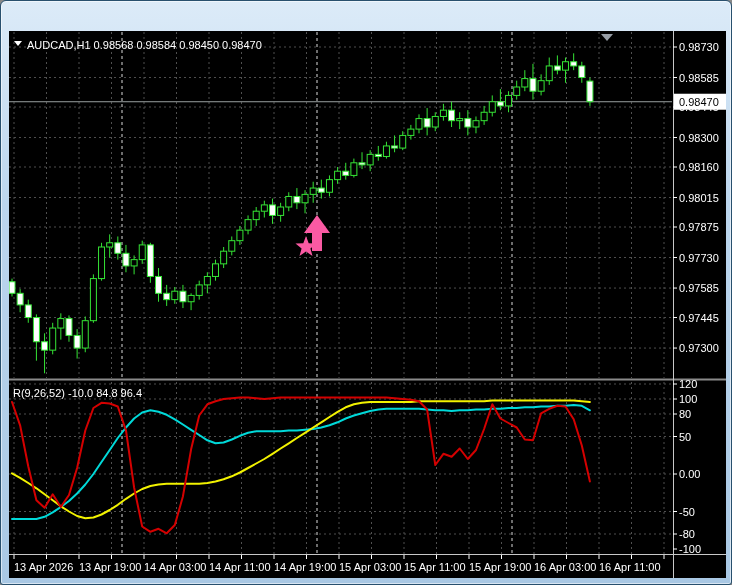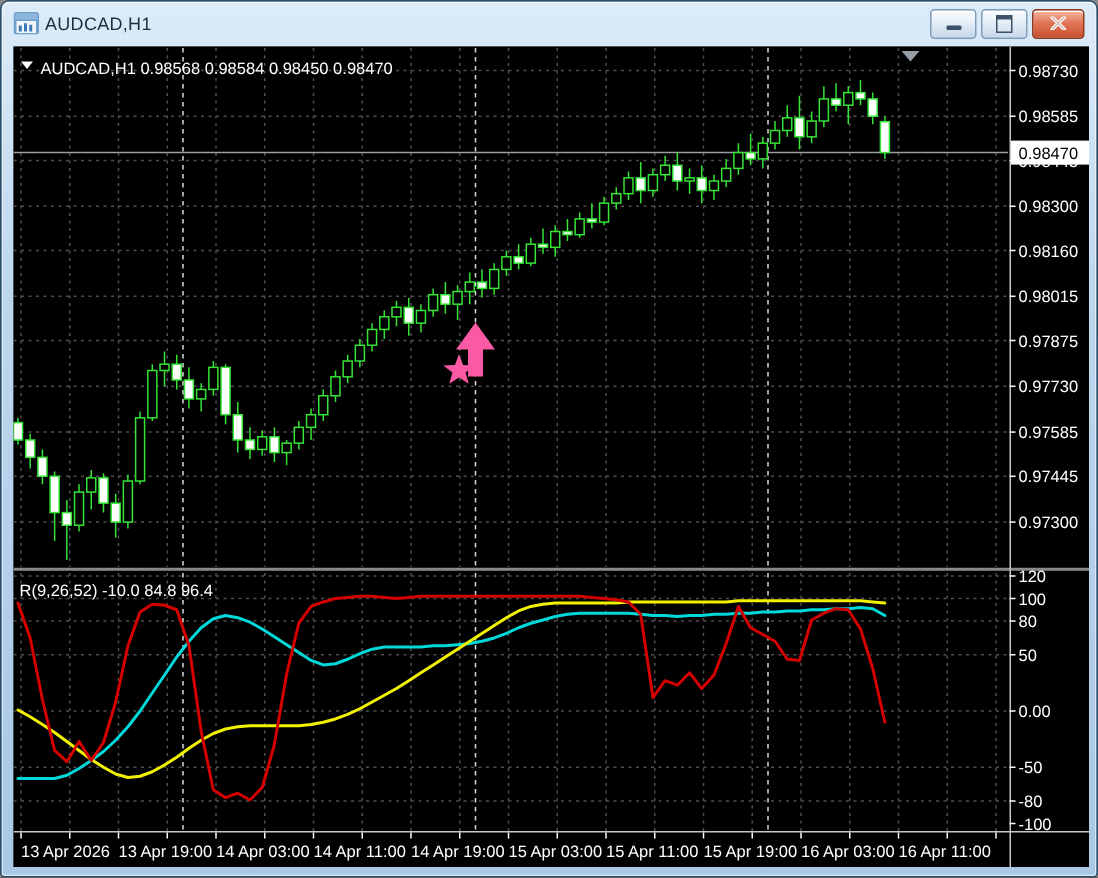--- a/index.html
+++ b/index.html
@@ -14,45 +14,20 @@
   .wbtn.close{width:33px;border-color:#8e3a20;background:linear-gradient(#f6b7a1,#e2765a 45%,#c8502c);}
   .glyph-min{width:10px;height:3px;background:#3c5068;border-radius:1px;margin-top:5px;}
   .glyph-restore{width:9px;height:8px;border:1px solid #3c5068;border-top:3px solid #3c5068;background:transparent;}
   .client{position:absolute;left:8px;top:30px;width:717px;height:547px;background:#000;}
   svg text{font-family:"Liberation Sans",sans-serif;}
 </style>
 </head>
 <body>
 
 <div class="window">
-  <div class="titlebar">
-    <svg class="title-icon" viewBox="0 0 17 15">
-      <rect x="0" y="0" width="17" height="15" rx="2" fill="#6f9fcd"></rect>
-      <rect x="1" y="1" width="15" height="4" fill="#8fb7dd"></rect>
-      <rect x="2" y="6" width="13" height="8" fill="#f4f8fc"></rect>
-      <rect x="3.5" y="9" width="2" height="4" fill="#3a79b5"></rect>
-      <rect x="7" y="7.5" width="2" height="5.5" fill="#3a79b5"></rect>
-      <rect x="10.5" y="8.5" width="2" height="4.5" fill="#3a79b5"></rect>
-    </svg>
-    <span class="title-text">AUDCAD,H1</span>
-    <div class="win-buttons">
-      <div class="wbtn">
-          <div class="glyph-min"></div>
-        </div>
-      <div class="wbtn">
-          <div class="glyph-restore"></div>
-        </div>
-      <div class="wbtn close">
-        <svg width="11" height="9" viewBox="0 0 11 9">
-          <path d="M1.5 0.5 L9.5 8.5 M9.5 0.5 L1.5 8.5" stroke="#fff" stroke-width="2.4" stroke-linecap="round"></path>
-          <path d="M1.5 0.5 L9.5 8.5 M9.5 0.5 L1.5 8.5" stroke="#7e2a12" stroke-width="0.8" opacity="0.35"></path>
-        </svg>
-      </div>
-    </div>
-  </div>
 
   <div class="client">
     <svg id="chart-svg" width="717" height="547" viewBox="8 30 717 547">
         <rect x="8" y="30" width="717" height="547" fill="#000"></rect>
         <g stroke="#4f4f4f" stroke-width="1" stroke-dasharray="2 3">
           <line x1="13" y1="31" x2="13" y2="377" stroke="#4f4f4f"></line>
           <line x1="13" y1="381" x2="13" y2="553" stroke="#4f4f4f"></line>
           <line x1="45.5" y1="31" x2="45.5" y2="377" stroke="#4f4f4f"></line>
           <line x1="45.5" y1="381" x2="45.5" y2="553" stroke="#4f4f4f"></line>
           <line x1="78" y1="31" x2="78" y2="377" stroke="#4f4f4f"></line>

